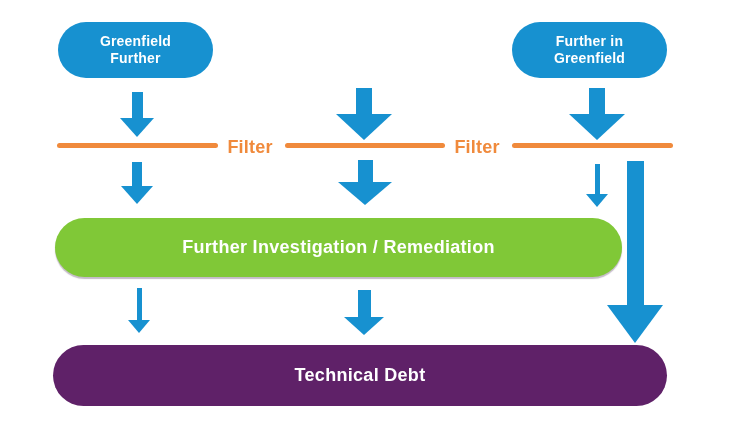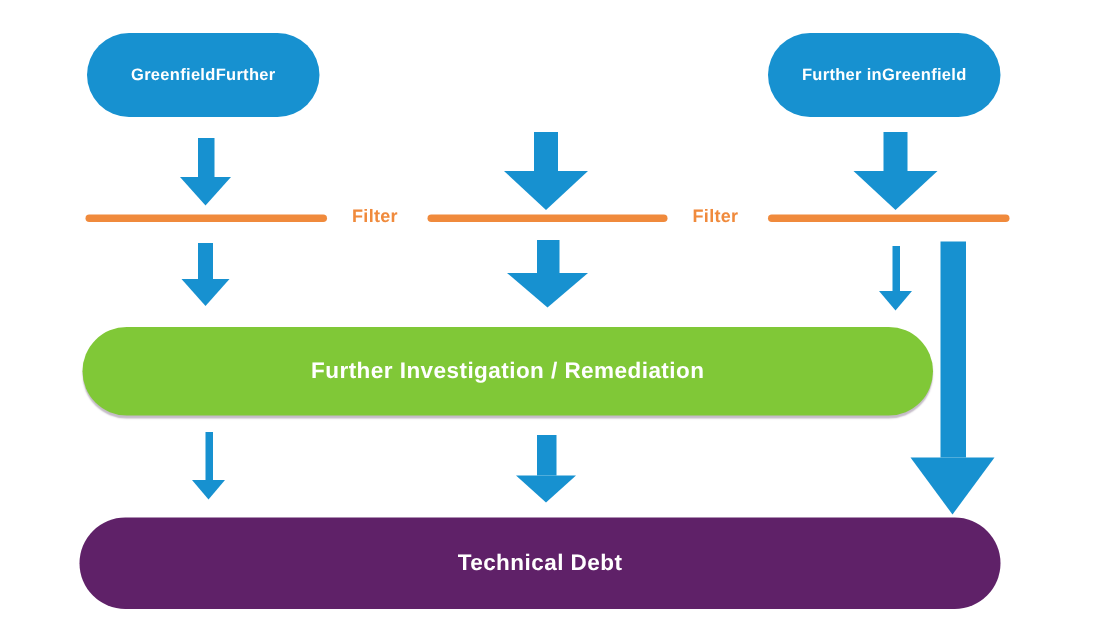--- a/index.html
+++ b/index.html
@@ -21,39 +21,39 @@
   }
 
   
   .pill {
     position: absolute;
     height: 56px;
     background: var(--blue);
     border-radius: 28px;
     color: var(--label);
     display: flex;
-    flex-direction: row;
+    flex-direction: column;
     align-items: center;
     justify-content: center;
     text-align: left;
-    font-size: 11px;
+    font-size: 14px;
     font-weight: 700;
     line-height: 17px;
     letter-spacing: 0.2px;
   }
 
   
   .bar {
     position: absolute;
     color: var(--label);
     display: flex;
     align-items: center;
     justify-content: center;
     text-align: center;
-    font-size: 15px;
+    font-size: 18px;
     font-weight: 700;
     letter-spacing: 0.3px;
   }
   .bar.green {
     left: 55px; top: 218px; width: 567px; height: 59px;
     background: var(--green);
     border-radius: 30px;
     box-shadow: 0 2px 1px rgba(85, 60, 95, 0.35);
   }
   .bar.purple {
@@ -68,21 +68,21 @@
     top: 143px; height: 5px;
     background: var(--orange);
     border-radius: 3px;
   }
   .filter-label {
     position: absolute;
     top: 137px;
     width: 60px;
     text-align: center;
     color: var(--orange);
-    font-size: 12px;
+    font-size: 18px;
     font-weight: 700;
     letter-spacing: 0.2px;
   }
 
   
   .arrow {
     position: absolute;
     display: flex;
     flex-direction: column;
     align-items: center;

